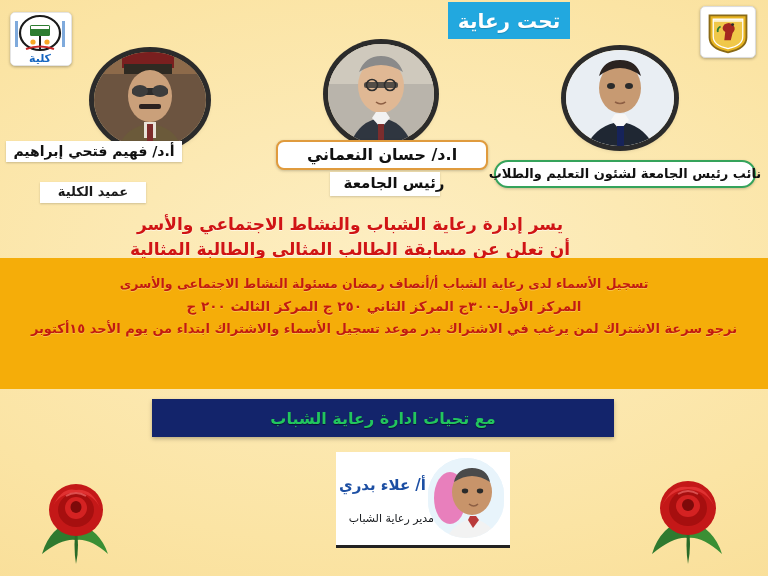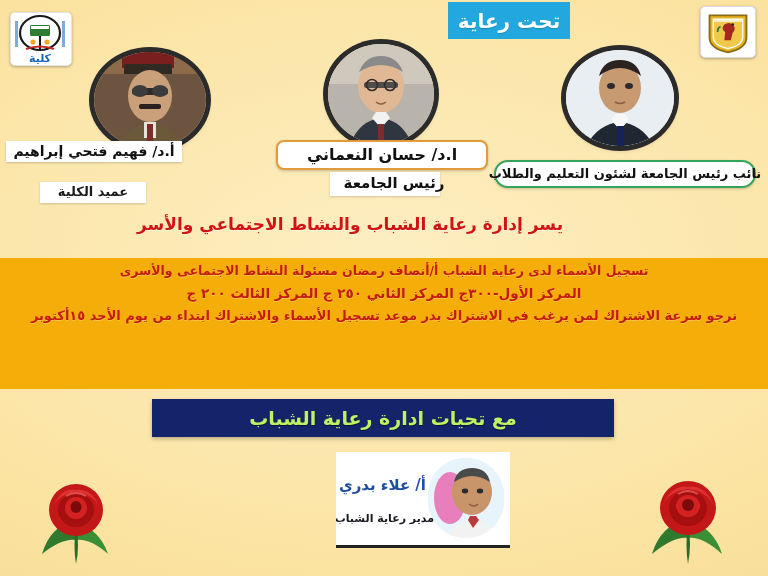--- a/index.html
+++ b/index.html
@@ -156,21 +156,21 @@
   }
   .headline div { white-space: nowrap; }
 
   
   .body-block {
     position: absolute;
     left: 0; top: 258px;
     width: 768px;
     height: 131px;
     background: #f5ad09;
-    padding-top: 3px;
+    padding-top: 16px;
     text-align: center;
   }
   .body-line {
     color: #c21b10;
     font-weight: bold;
     font-size: 12.5px;
     line-height: 1.52;
     white-space: nowrap;
     text-shadow: 0 1px 0 rgba(255,255,255,0.25);
   }
@@ -182,23 +182,23 @@
     position: absolute;
     left: 152px; top: 399px;
     width: 462px; height: 38px;
     background: #13246b;
     display: flex;
     align-items: center;
     justify-content: center;
     box-shadow: 0 2px 4px rgba(0,0,0,0.25);
   }
   .closing-banner span {
-    color: #bef264;
-    font-weight: bold;
-    font-size: 19px;
+    color: #22c55e;
+    font-weight: bold;
+    font-size: 16px;
     text-shadow: 0 1px 1px rgba(0,0,0,0.5);
   }
 
   
   .signature-card {
     position: absolute;
     left: 298px; top: 452px;
     width: 174px; height: 96px;
     background: #ffffff;
     border-bottom: 3px solid #222222;
@@ -220,24 +220,24 @@
     text-align: center;
     color: #1d4fa3;
     font-weight: bold;
     font-size: 15px;
     white-space: nowrap;
   }
   .sig-role {
     position: absolute;
     right: 76px; top: 60px;
     width: 94px;
-    text-align: left;
+    text-align: right;
     color: #15181c;
     font-size: 11px;
-    font-weight: bold;
+    font-weight: normal;
     white-space: nowrap;
   }
 
   
   .rose { position: absolute; }
   .rose-left  { left: 30px;  top: 480px; width: 92px; height: 86px; }
   .rose-right { left: 640px; top: 478px; width: 96px; height: 88px; }
 </style>
 </head>
 <body>
@@ -327,20 +327,21 @@
   <div class="caption cap-left-role">عميد الكلية</div>
 
   <div class="caption cap-center-name">ا.د/ حسان النعماني</div>
   <div class="caption cap-center-role">رئيس الجامعة</div>
 
   <div class="caption cap-right-name">أ.د/ عبد الناصر يس</div>
   <div class="caption cap-right-role">نائب رئيس الجامعة لشئون التعليم والطلاب</div>
 
   <div class="headline">
     <div>يسر إدارة رعاية الشباب والنشاط الاجتماعي والأسر</div>
+    <div>أن تعلن عن مسابقة الطالب المثالى والطالبة المثالية</div>
   </div>
 
   <div class="body-block">
     <div class="body-line">تسجيل الأسماء لدى رعاية الشباب أ/أنصاف رمضان مسئولة النشاط الاجتماعى والأسرى</div>
     <div class="body-line prizes">المركز الأول-٣٠٠ج المركز الثاني ٢٥٠ ج     المركز الثالث ٢٠٠ ج</div>
     <div class="body-line deadline">نرجو سرعة الاشتراك لمن يرغب في الاشتراك بدر موعد تسجيل الأسماء والاشتراك ابتداء من يوم الأحد ١٥أكتوبر</div>
   </div>
 
   <div class="closing-banner">
     <span>مع تحيات ادارة رعاية الشباب</span>

